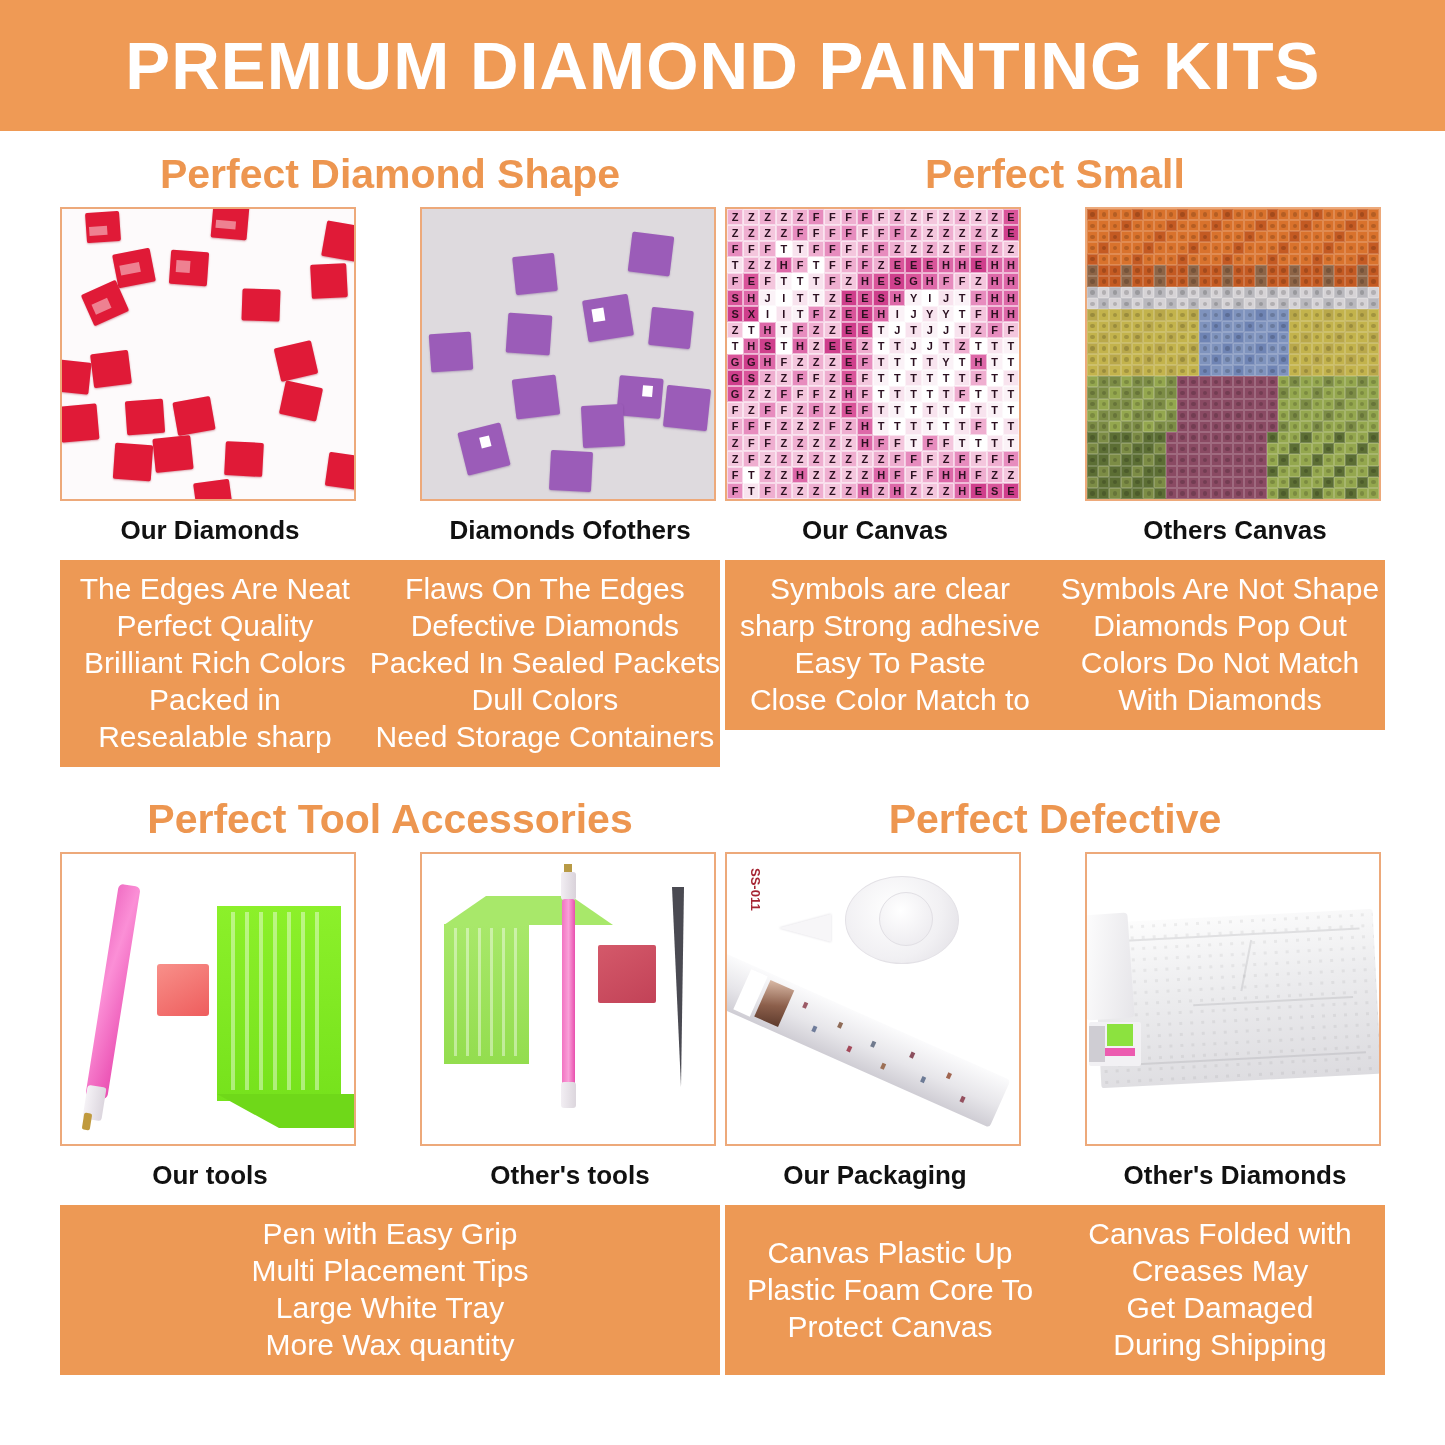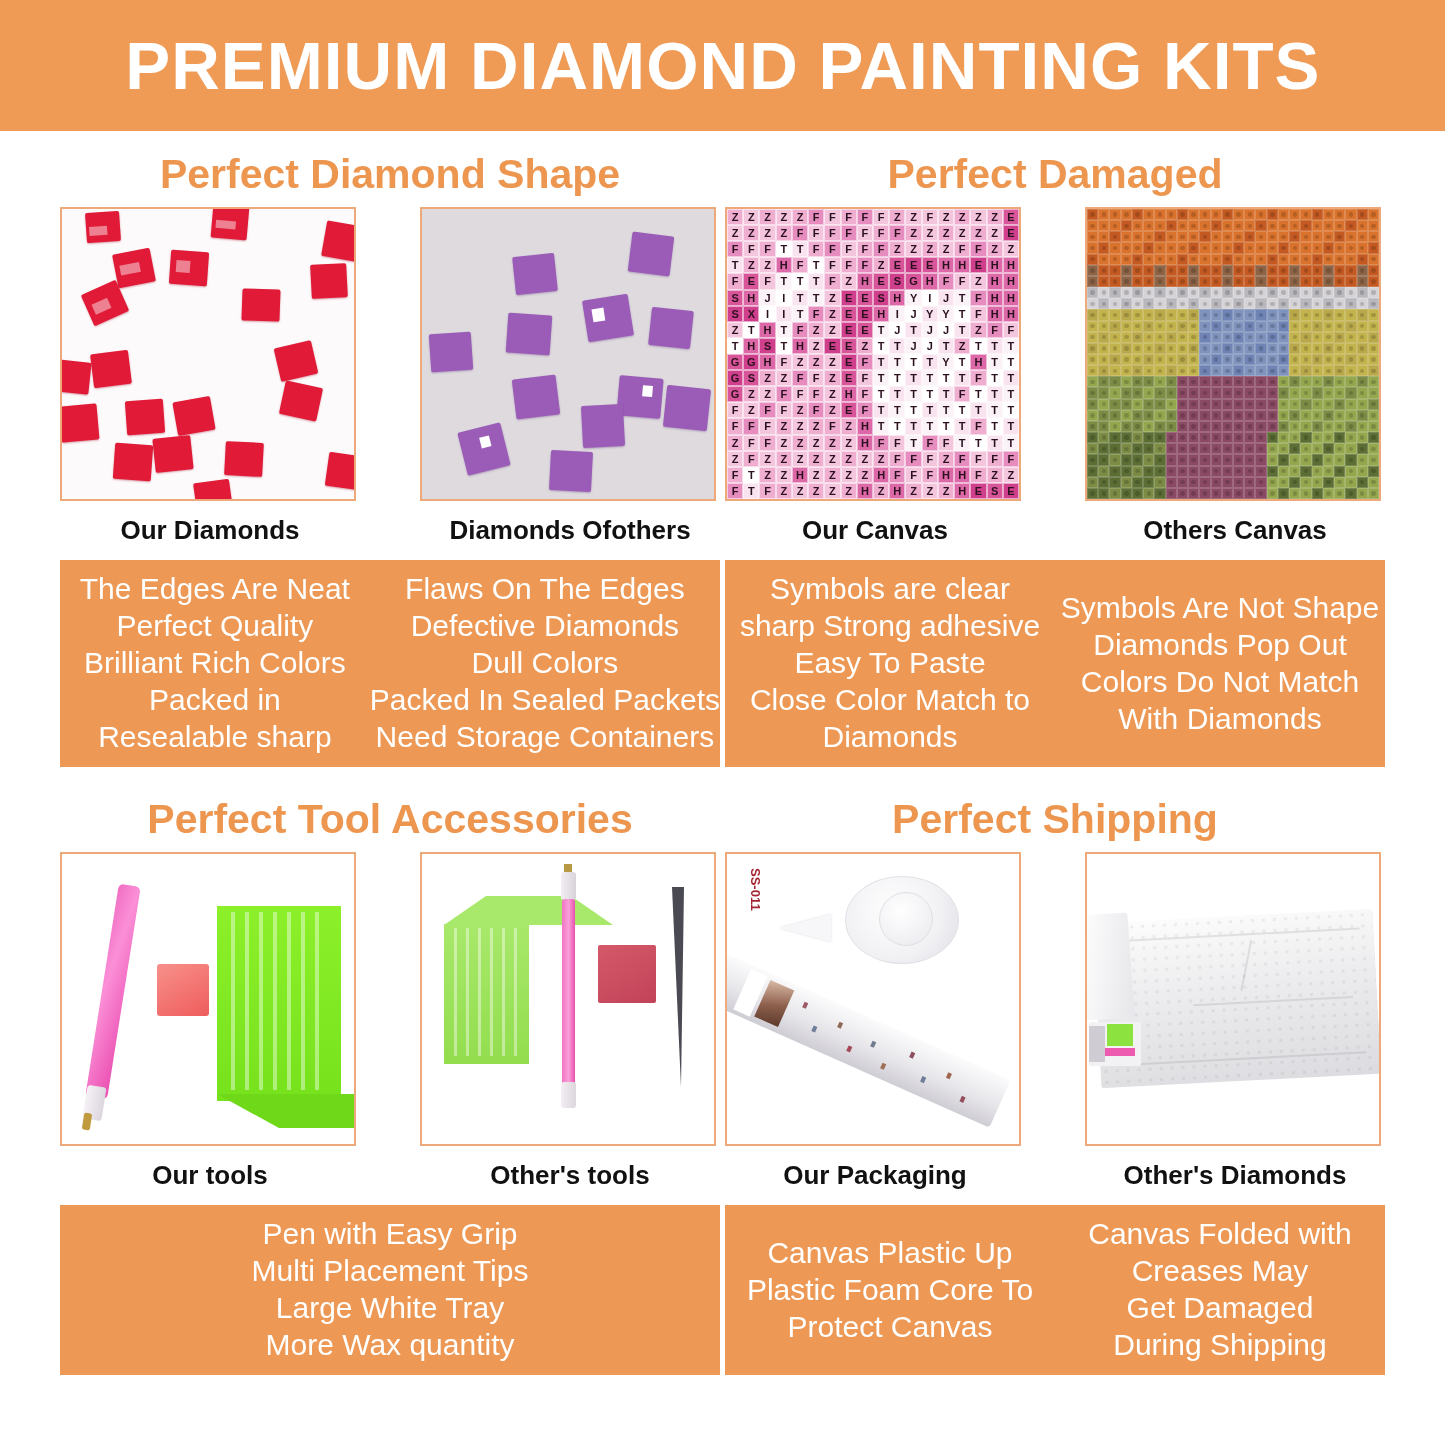--- a/index.html
+++ b/index.html
@@ -332,29 +332,29 @@
         <div class="desc-col">
           <div class="desc-line">The Edges Are Neat</div>
           <div class="desc-line">Perfect Quality</div>
           <div class="desc-line">Brilliant Rich Colors</div>
           <div class="desc-line">Packed in</div>
           <div class="desc-line">Resealable sharp</div>
         </div>
         <div class="desc-col">
           <div class="desc-line">Flaws On The Edges</div>
           <div class="desc-line">Defective Diamonds</div>
+          <div class="desc-line">Packed In Sealed Packets</div>
           <div class="desc-line">Dull Colors</div>
-          <div class="desc-line">Packed In Sealed Packets</div>
           <div class="desc-line">Need Storage Containers</div>
         </div>
       </div>
     </div>
 
     <div class="quad q-tr">
-      <div class="section-title">Perfect Damaged</div>
+      <div class="section-title">Perfect Small</div>
       <div class="photo-row">
 
         <div class="photo-col">
           <div class="photo">
             <div class="sym-grid" id="sym-grid" style="grid-template-columns: repeat(18, 1fr); grid-template-rows: repeat(18, 1fr);">
                 <div class="sym" style="background: rgb(239, 174, 208);">Z</div>
                 <div class="sym" style="background: rgb(244, 198, 221);">Z</div>
                 <div class="sym" style="background: rgb(239, 174, 208);">Z</div>
                 <div class="sym" style="background: rgb(244, 198, 221);">Z</div>
                 <div class="sym" style="background: rgb(239, 174, 208);">Z</div>
@@ -1366,21 +1366,20 @@
           <div class="photo-caption">Others Canvas</div>
         </div>
 
       </div>
       <div class="desc-band">
         <div class="desc-col">
           <div class="desc-line">Symbols are clear</div>
           <div class="desc-line">sharp Strong adhesive</div>
           <div class="desc-line">Easy To Paste</div>
           <div class="desc-line">Close Color Match to</div>
-          <div class="desc-line">Diamonds</div>
         </div>
         <div class="desc-col">
           <div class="desc-line">Symbols Are Not Shape</div>
           <div class="desc-line">Diamonds Pop Out</div>
           <div class="desc-line">Colors Do Not Match</div>
           <div class="desc-line">With Diamonds</div>
         </div>
       </div>
     </div>
 
@@ -1436,21 +1435,21 @@
         <div class="desc-col">
           <div class="desc-line">Pen with Easy Grip</div>
           <div class="desc-line">Multi Placement Tips</div>
           <div class="desc-line">Large White Tray</div>
           <div class="desc-line">More Wax quantity</div>
         </div>
       </div>
     </div>
 
     <div class="quad q-br">
-      <div class="section-title">Perfect Shipping</div>
+      <div class="section-title">Perfect Defective</div>
       <div class="photo-row">
 
         <div class="photo-col">
           <div class="photo">
             <div class="art"></div>
             <div class="cap-spout"></div>
             <div class="cap"></div>
             <div class="cap-inner"></div>
             <div class="tube">
               <div class="tube-label"></div>

